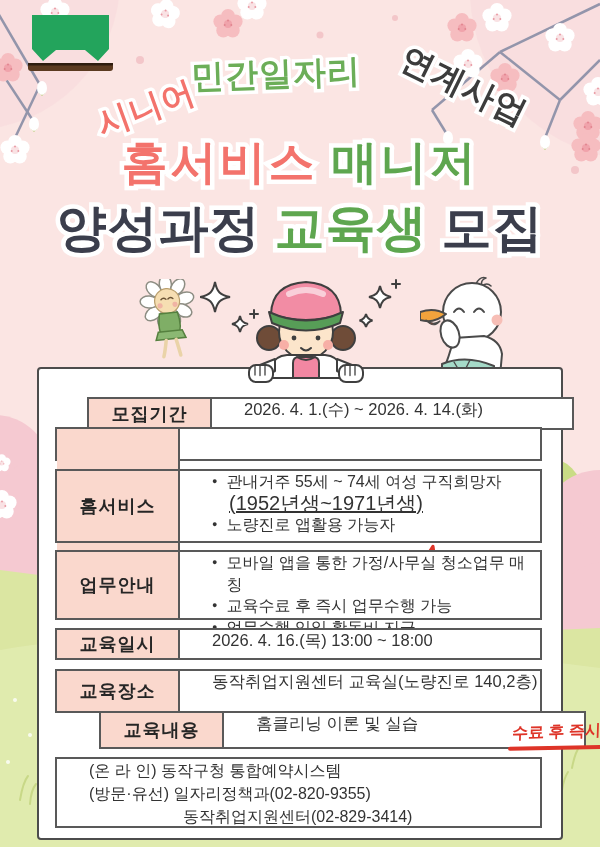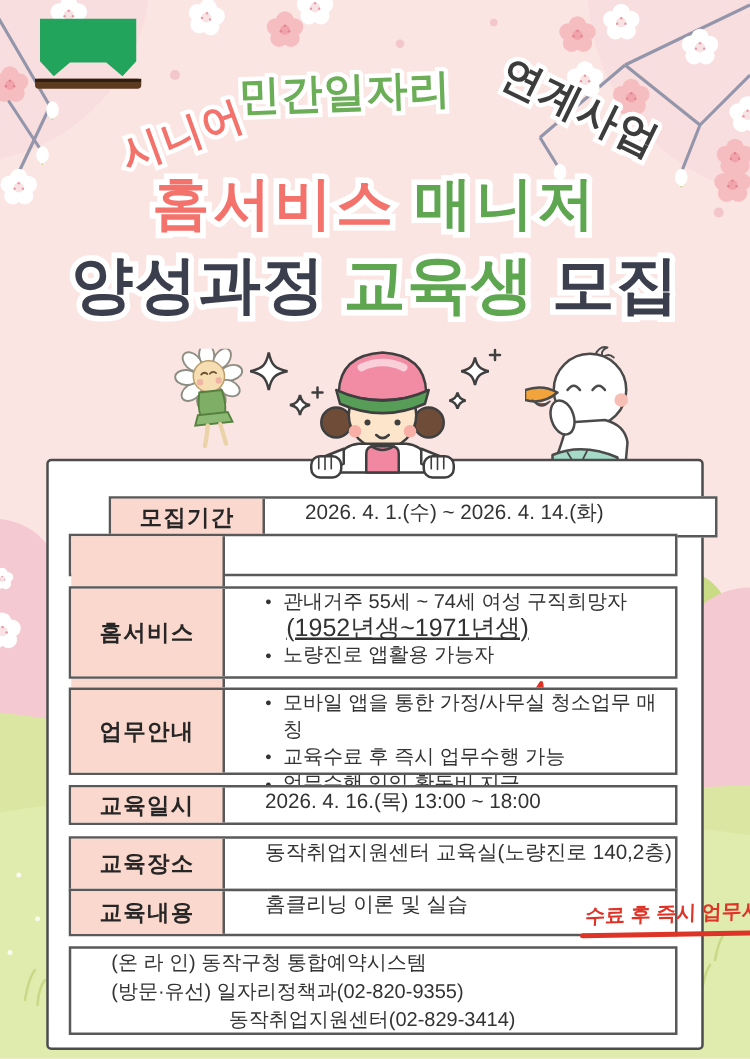--- a/index.html
+++ b/index.html
@@ -40,21 +40,21 @@
          border:2px solid #4C4C4C;border-radius:4px;z-index:2;box-sizing:border-box;}
   .row{position:absolute;left:16px;width:487px;border:2px solid #595959;background:#fff;
        display:flex;box-sizing:border-box;}
   .lab{width:121px;flex:0 0 121px;background:#FAD8CD;border-right:2px solid #595959;
        display:flex;align-items:center;justify-content:center;
        font-weight:bold;font-size:18px;color:#262626;letter-spacing:1px;}
   .val{flex:1;position:relative;display:flex;flex-direction:column;justify-content:flex-start;
        padding-left:32px;font-size:16.5px;color:#333;}
   .r0{top:28px;height:33px;margin-left:32px;} .r1{top:58px;height:34px;flex-direction:column;} .r2{top:100px;height:74px;}
   .r3{top:181px;height:70px;} .r4{top:259px;height:32px;} .r5{top:300px;height:44px;}
-  .r6{top:342px;height:38px;} .r7{top:388px;height:71px;}
+  .r6{top:342px;height:38px;margin-left:44px;} .r7{top:388px;height:71px;}
   .b{display:flex;gap:9px;line-height:21.5px;font-size:16px;}
   .dot{font-size:9px;line-height:21.5px;}
   .contline{padding-left:17px;line-height:21.5px;font-size:20px;text-decoration:underline;}
   .pline{line-height:23px;font-size:16px;}
   .indent{padding-left:94px;}
 
   
   .note{position:absolute;color:#DE3428;font-weight:bold;white-space:nowrap;
         transform:rotate(-2deg) skewX(-4deg);}
   .note2{left:224px;top:5px;font-size:18.5px;letter-spacing:1px;}

